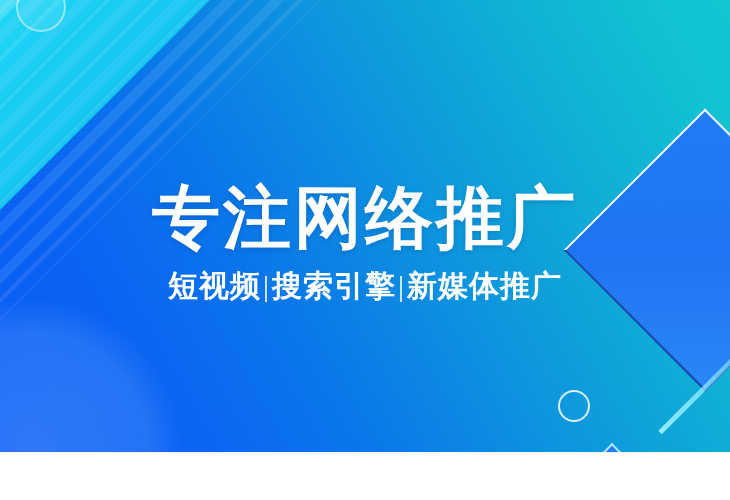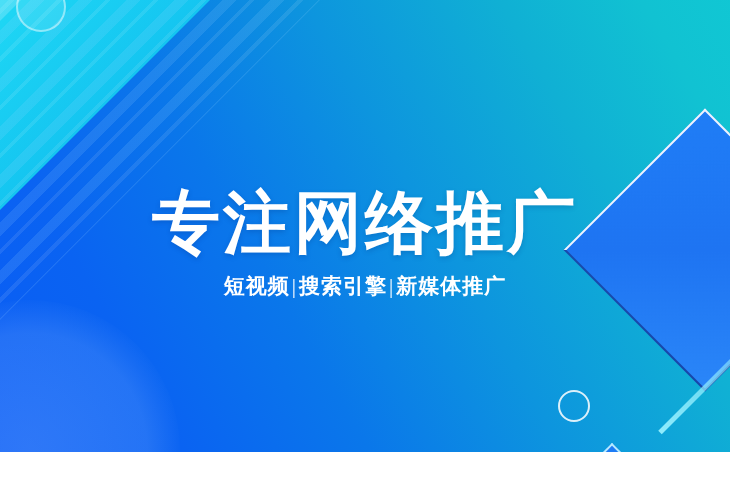--- a/index.html
+++ b/index.html
@@ -167,21 +167,21 @@
     letter-spacing: 3px;
     line-height: 1;
     margin: 0 0 10px 0;
     text-shadow: 0 2px 5px rgba(0,40,120,0.22);
     white-space: nowrap;
   }
 
   .title-sub {
     color: #ffffff;
     font-family: "Liberation Serif", "DejaVu Serif", serif;
-    font-size: 21px;
+    font-size: 30px;
     font-weight: bold;
     letter-spacing: 1px;
     line-height: 1;
     margin: 10px 0 16px 0;
     white-space: nowrap;
   }
   .title-sub .sep {
     font-weight: normal;
     padding: 0 2px;
   }

